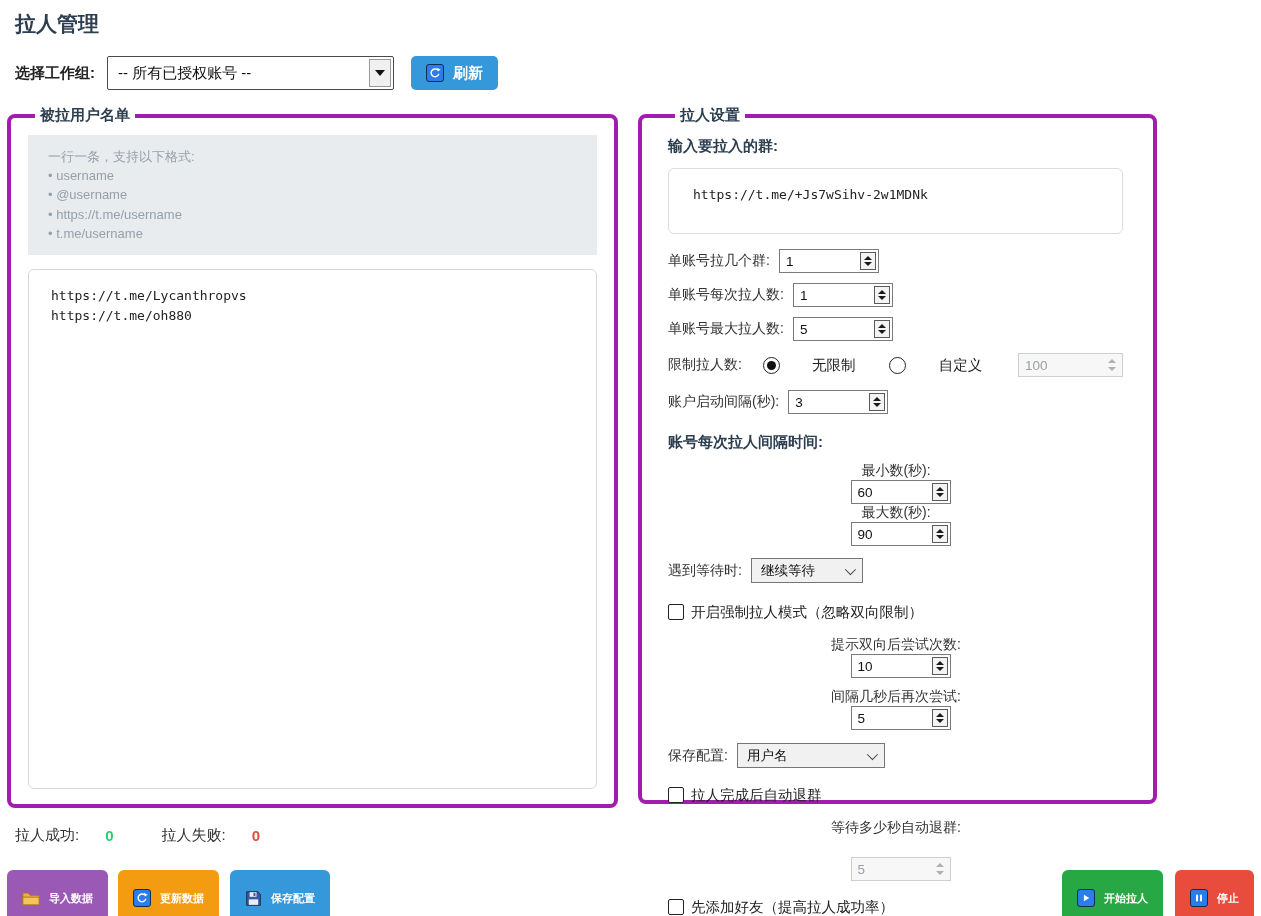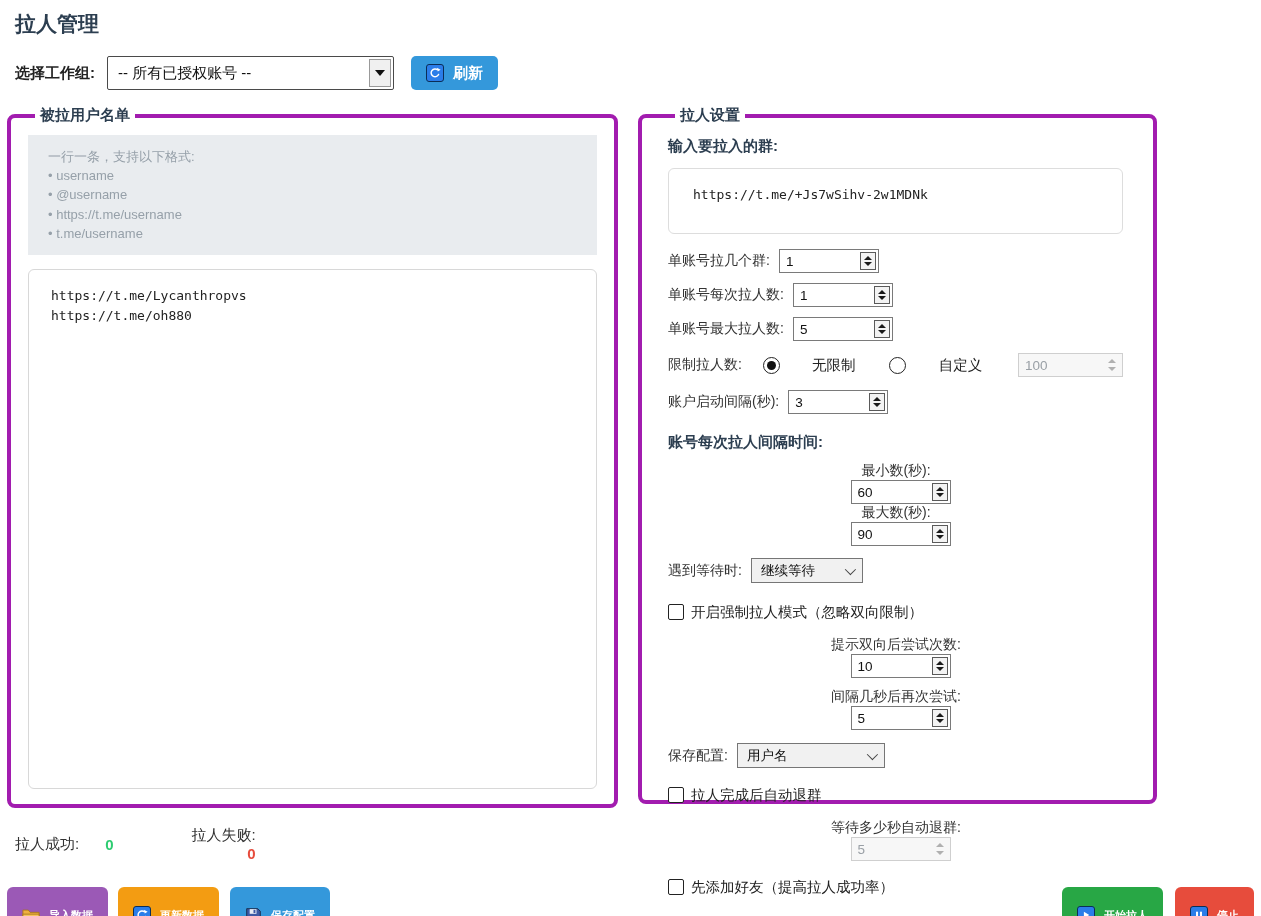--- a/index.html
+++ b/index.html
@@ -86,21 +86,21 @@
   .opt-label { font-size:14.5px; color:#222; margin:0 0 0 21px; }
   .cb-text { font-size:14.5px; color:#222; margin-left:7px; }
   .radio2 { margin-left:22px; }
   .lim-input { margin-left:24px;gap:40px; }
 
   
   .status { display:flex; align-items:center; margin:18px 0 0 8px; font-size:15px; color:#333; }
   .status .num { font-weight:bold; font-size:15px; margin-left:26px; }
   .num-success { color:#2ecc71; }
   .num-fail { color:#e74c3c; }
-  .status-group2 { margin-left:78px; display:flex; align-items:flex-end;flex-direction:column; }
+  .status-group2 { margin-left:48px; display:flex; align-items:center; }
 
   .footer { display:flex; align-items:center; margin-top:25px; }
   .footer .btn { height:56px; font-size:11px; padding:0 15px; }
   .btn-import { background:#9b59b6; }
   .btn-update { background:#f39c12; margin-left:10px; }
   .btn-save   { background:#3498db; margin-left:11px; }
   .btn-start  { background:#28a745; margin-left:auto; padding:0 27px; }
   .btn-stop   { background:#e74c3c; margin-left:12px; }
 </style>
 </head>
@@ -272,21 +272,21 @@
           <span style="font-weight:normal;">用户名</span>
           <span class="chev"></span>
         </span>
       </div>
 
       <div class="row" style="margin-top:15px;">
         <span class="cb"></span>
         <span class="cb-text">拉人完成后自动退群</span>
       </div>
 
-      <div class="row indent" style="margin-top:12px;">
+      <div class="row indent" style="margin-top:12px;gap:20px;">
         <span class="row-label">等待多少秒自动退群:</span>
         <span class="numwrap disabled" style="width:100px;">
           <input disabled="" value="5" style="">
           <span class="spin">
               <i class="up"></i>
               <i class="dn"></i>
             </span>
         </span>
       </div>
 

